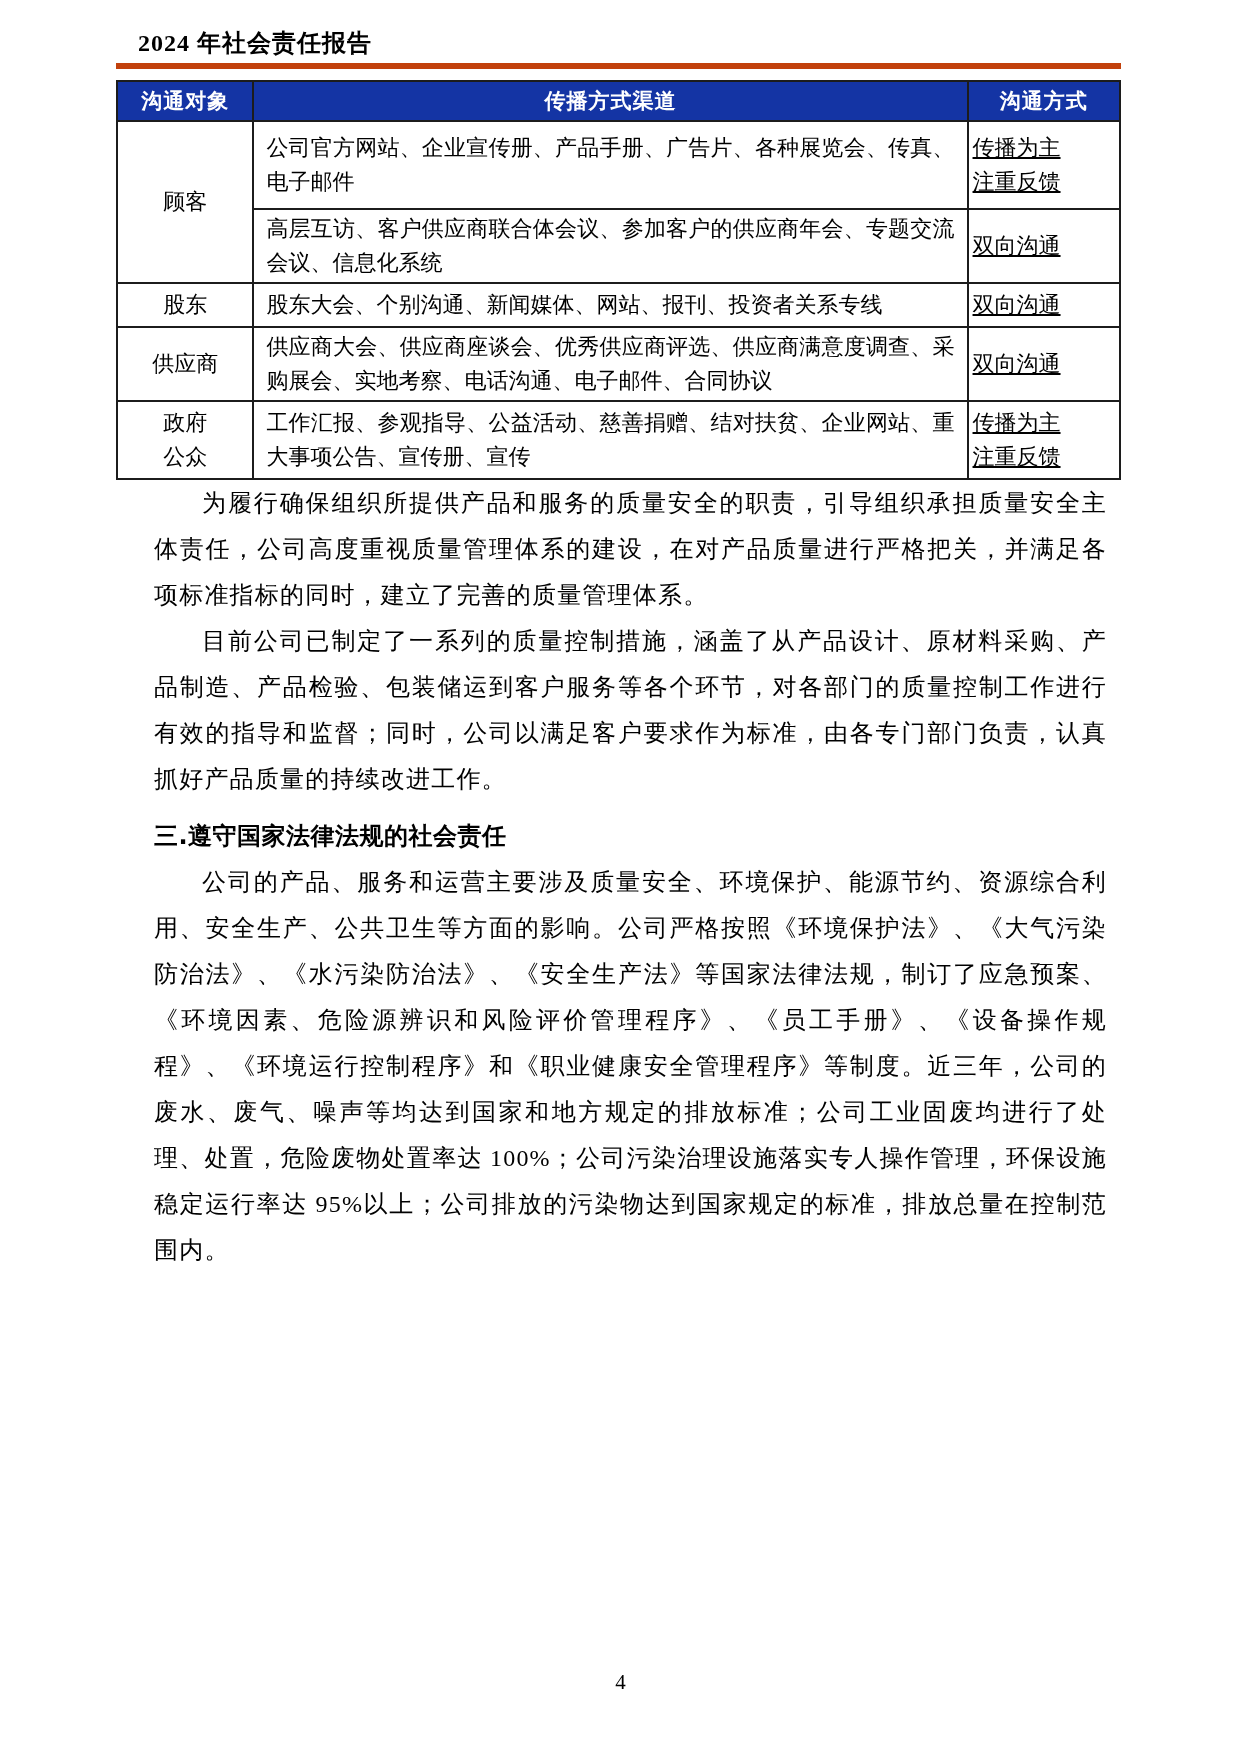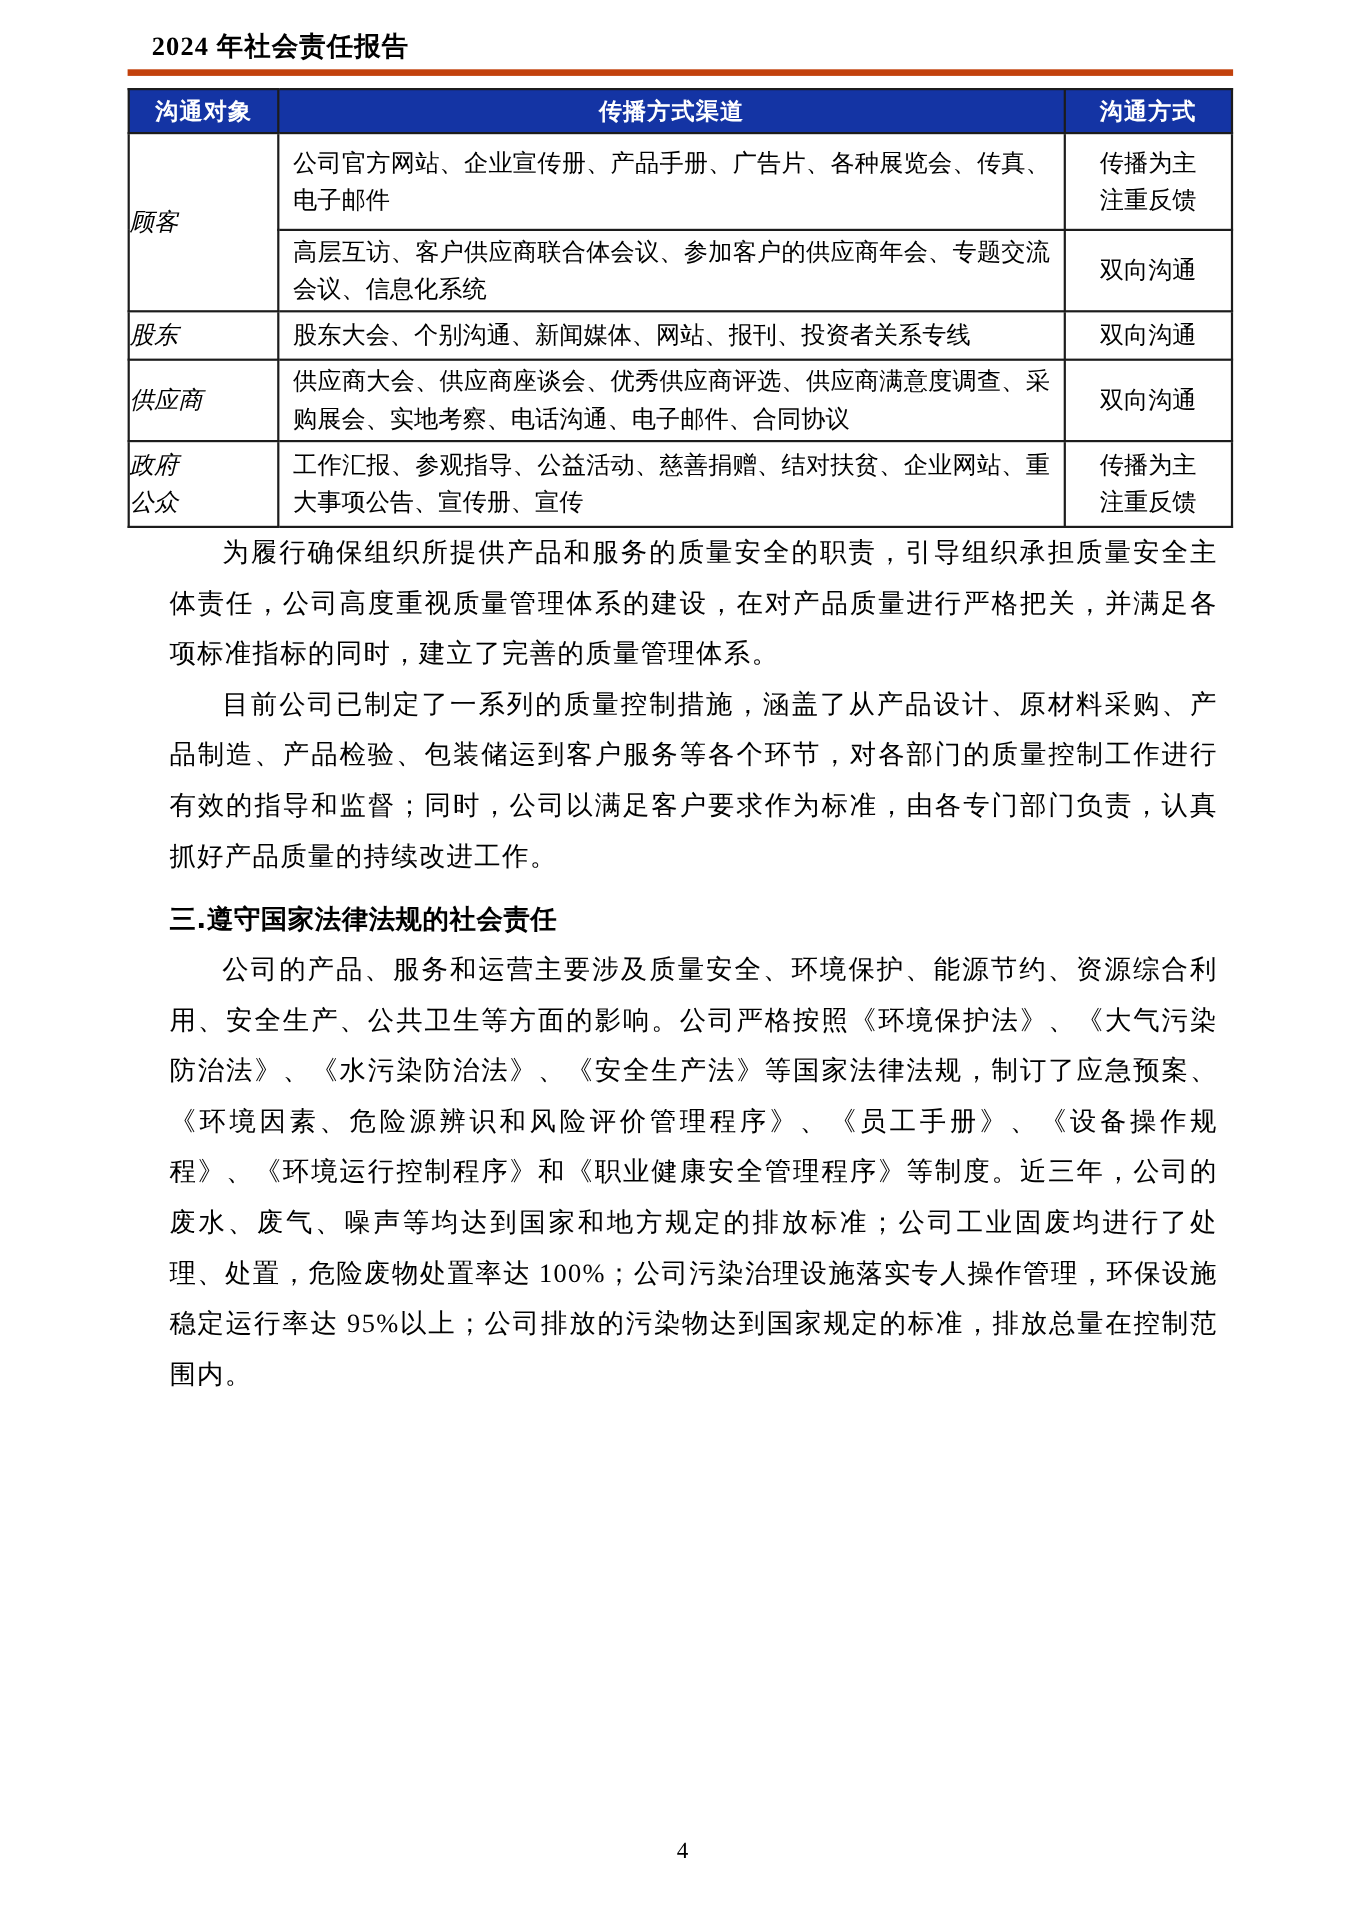--- a/index.html
+++ b/index.html
@@ -26,22 +26,22 @@
   .comm-table col.c3 { width:15.2%; }
   .comm-table th, .comm-table td { border:2px solid #1c1c1c; }
   .comm-table thead th {
     background:#1434A4; color:#ffffff; height:40px;
     font-family:"DejaVu Sans","Liberation Sans",sans-serif;
     font-size:21px; font-weight:bold; text-align:center; letter-spacing:1px;
   }
   .comm-table td {
     font-size:22px; line-height:34px; vertical-align:middle; color:#000;
   }
-  .comm-table td.t { text-align:left; white-space:pre-line;font-style:italic; }
-  .comm-table td.m { text-align:center; white-space:pre-line; padding:4px 4px; }
+  .comm-table td.t { text-align:center; white-space:pre-line; }
+  .comm-table td.m { text-align:left; white-space:pre-line; padding:4px 4px;text-decoration:underline; }
   .comm-table td.ch { text-align:justify; padding:2px 12px;border-radius:15px; }
   .comm-table tr.tall td { padding-top:9px; padding-bottom:9px; }
 
   
   .content { margin-left:38px; margin-right:14px; }
   .sec-heading {
     font-family:"DejaVu Sans","Liberation Sans",sans-serif;
     font-size:24px; font-weight:bold; line-height:46px; margin-top:11px;
     letter-spacing:0.5px;
   }

